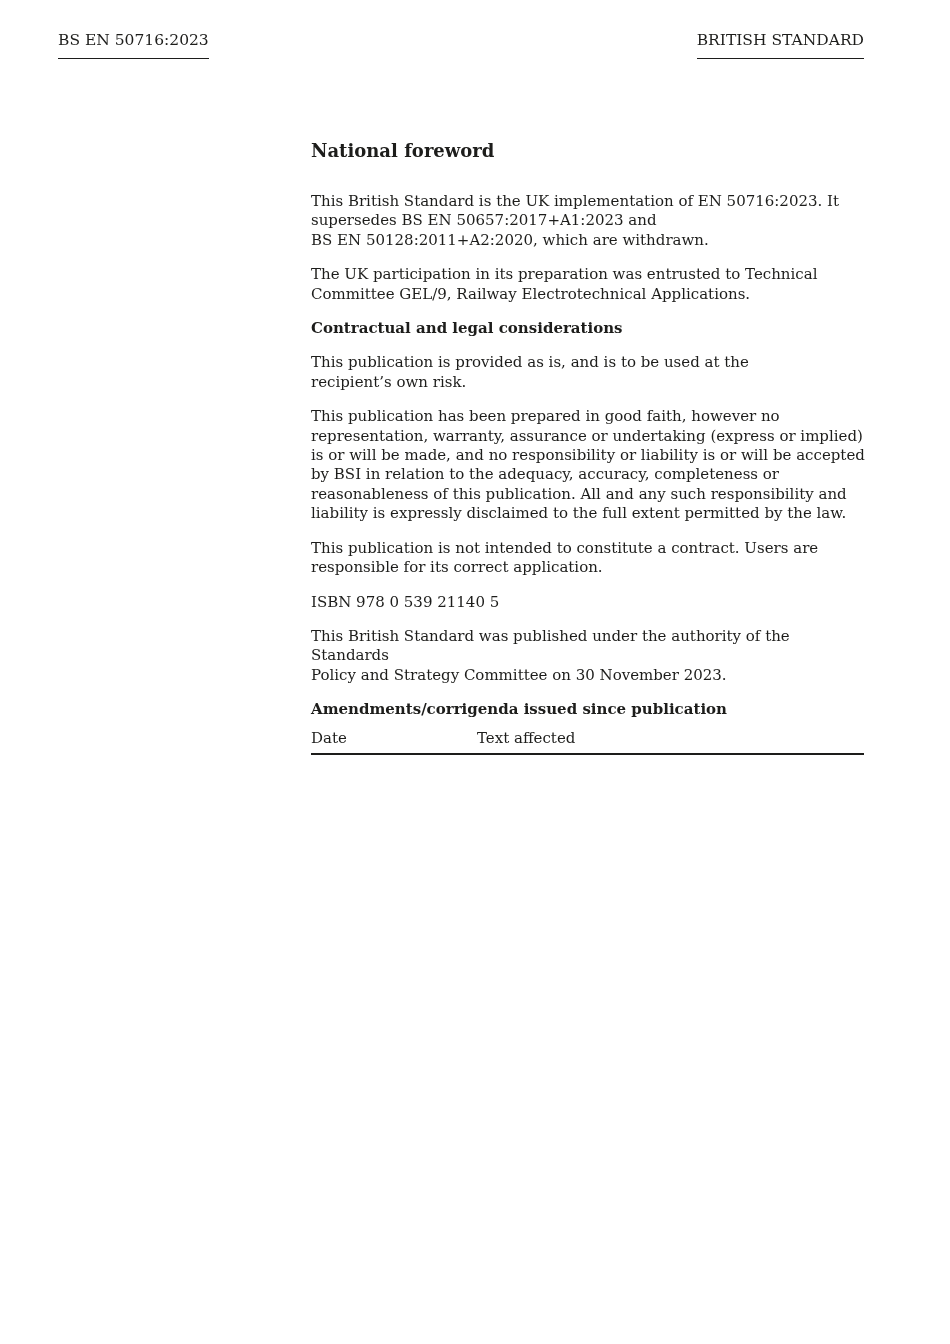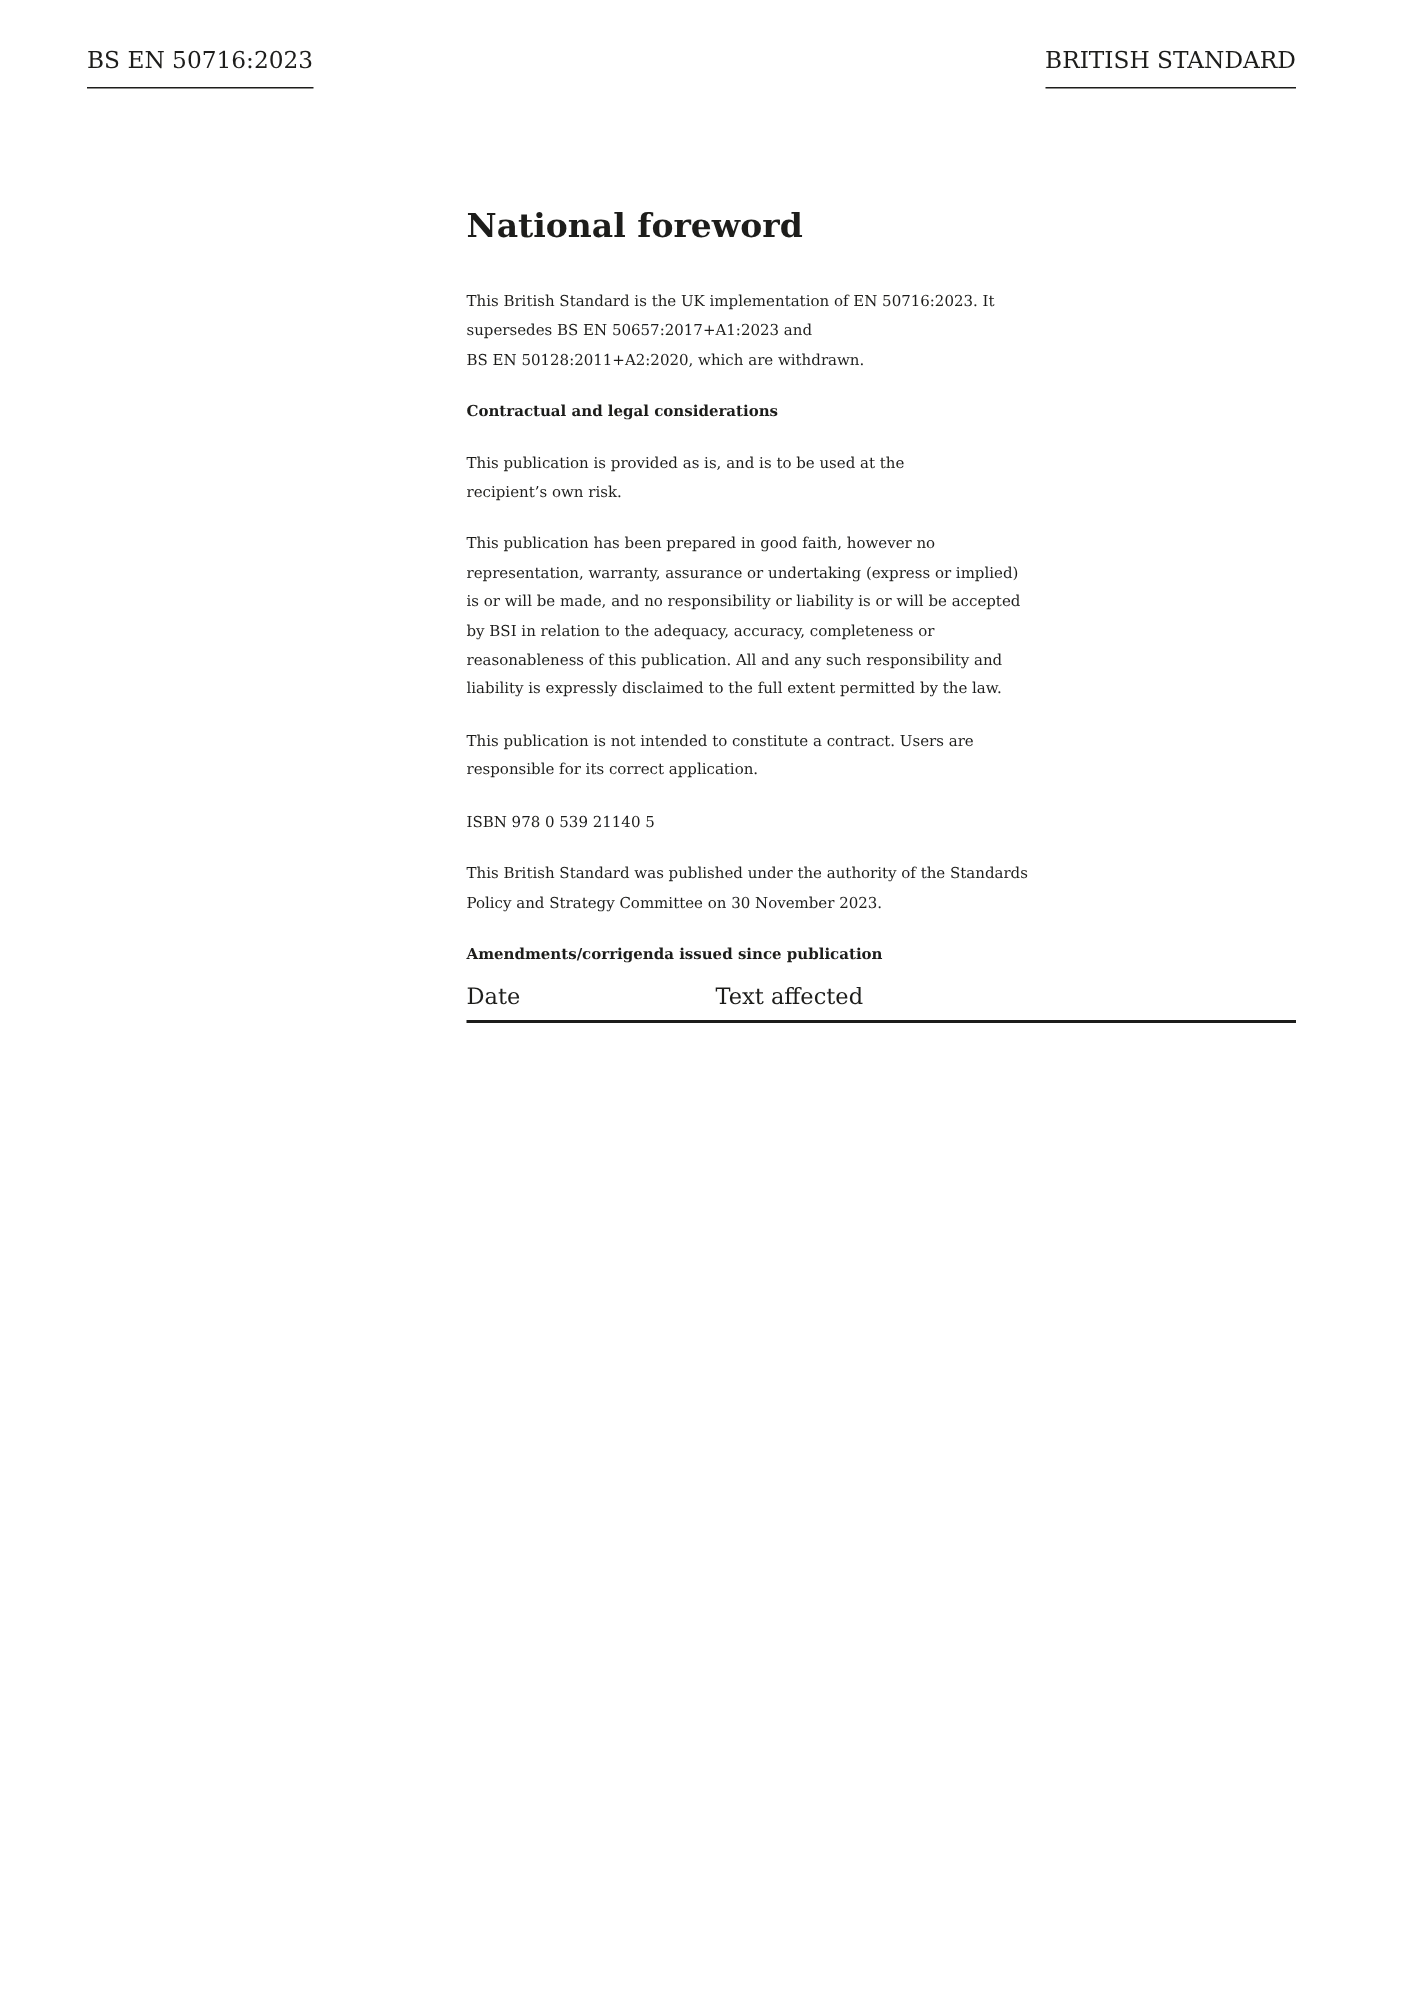--- a/index.html
+++ b/index.html
@@ -28,27 +28,27 @@
     border-bottom: 1.5px solid #1d1d1b;
     padding-bottom: 8px;
   }
   .content {
     position: absolute;
     left: 311px;
     top: 137px;
     width: 556px;
   }
   .doc-title {
-    font-size: 22px;
+    font-size: 18px;
     font-weight: bold;
     line-height: 28px;
     margin: 0 0 27px 0;
   }
   .p, .h {
-    font-size: 10px;
+    font-size: 15px;
     line-height: 19.4px;
     margin: 0 0 15px 0;
     white-space: pre-line;
   }
   .h { font-weight: bold; }
   .amendments-heading {
     margin-top: 4px;
     margin-bottom: 9px;
   }
   .table-head {
@@ -74,20 +74,22 @@
   </div>
 
   <div class="content">
 
     <h1 class="doc-title">National foreword</h1>
 
     <p class="p">This British Standard is the UK implementation of EN 50716:2023. It
 supersedes BS EN 50657:2017+A1:2023 and
 BS EN 50128:2011+A2:2020, which are withdrawn.</p>
 
+    <p class="p">The UK participation in its preparation was entrusted to Technical
+Committee GEL/9, Railway Electrotechnical Applications.</p>
 
 
     <p class="h">Contractual and legal considerations</p>
 
     <p class="p">This publication is provided as is, and is to be used at the
 recipient’s own risk.</p>
 
     <p class="p">This publication has been prepared in good faith, however no
 representation, warranty, assurance or undertaking (express or implied)
 is or will be made, and no responsibility or liability is or will be accepted

